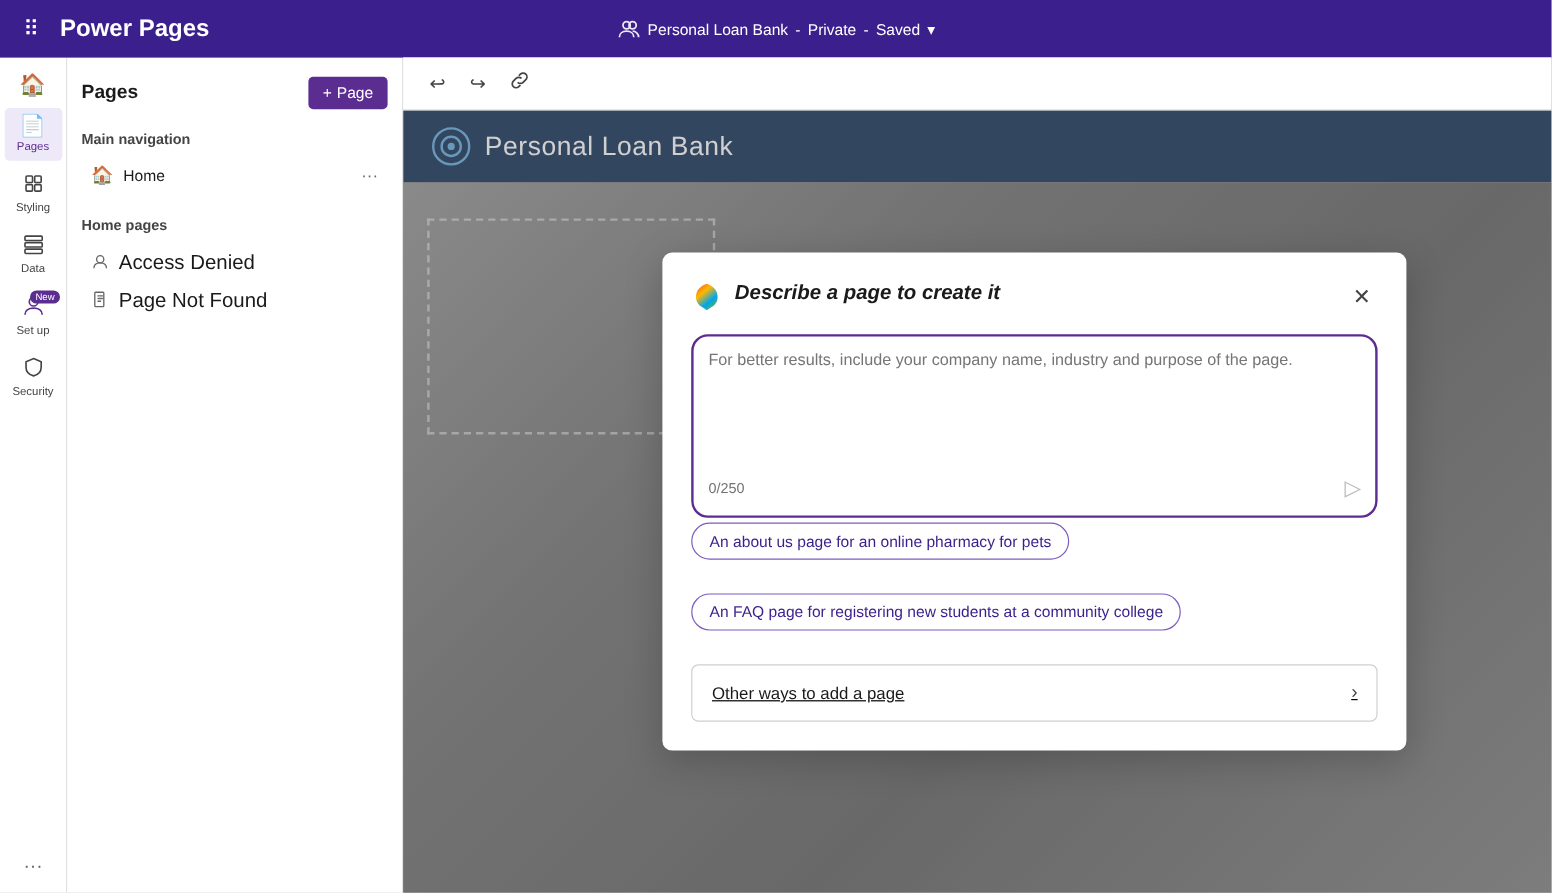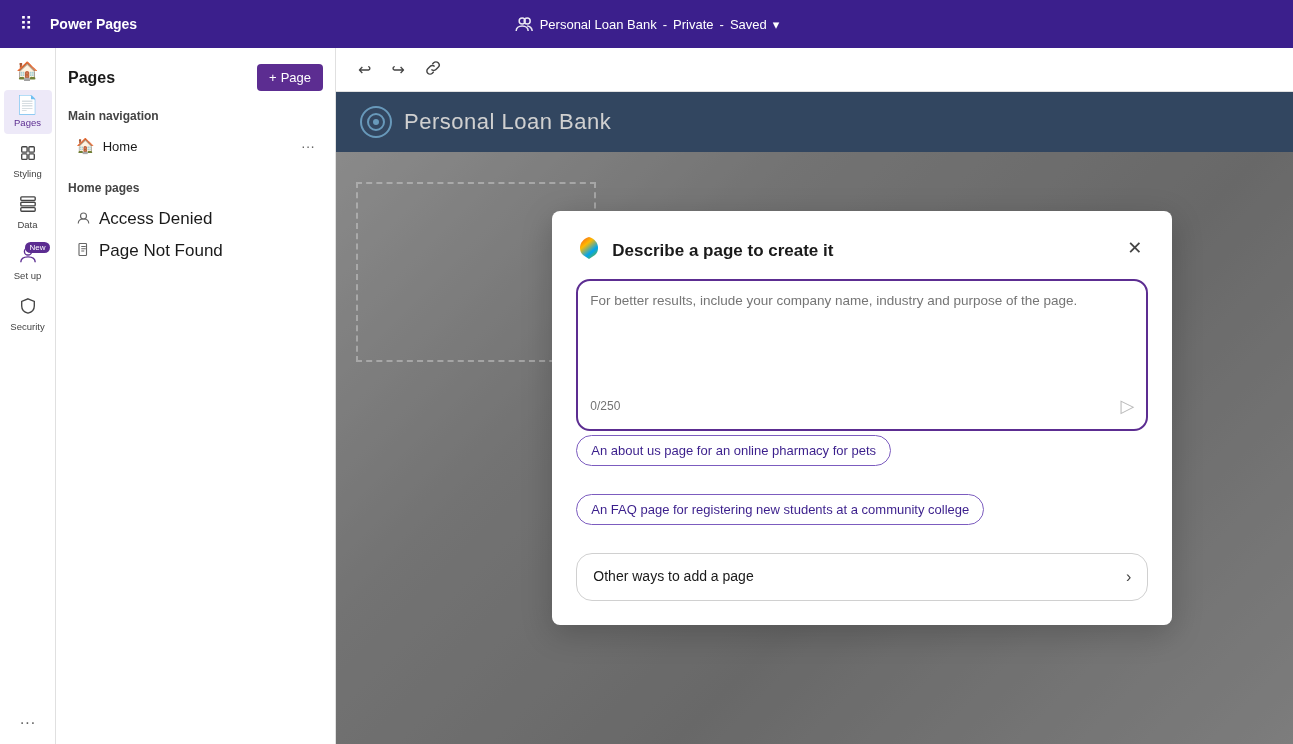--- a/index.html
+++ b/index.html
@@ -20,21 +20,21 @@
       font-size: 18px;
       cursor: pointer;
       display: flex;
       align-items: center;
       justify-content: center;
       width: 28px;
       height: 28px;
     }
     .top-bar-title {
       color: white;
-      font-size: 14px;
+      font-size: 20px;
       font-weight: 600;
     }
     .top-bar-center {
       position: absolute;
       left: 50%;
       transform: translateX(-50%);
       display: flex;
       align-items: center;
       gap: 6px;
       color: white;
@@ -300,22 +300,23 @@
       z-index: 11;
     }
     .modal-header {
       display: flex;
       align-items: center;
       justify-content: space-between;
       margin-bottom: 18px;
     }
     .modal-title-row {
       display: flex;
-      align-items: flex-end;
+      align-items: flex-start;
       gap: 10px;
+      font-style: italic;
     }
     .copilot-icon {
       width: 26px;
       height: 26px;
     }
     .modal-title {
       font-size: 17px;
       font-weight: 600;
       color: #1a1a1a;
     }
@@ -384,26 +385,28 @@
       background: white;
     }
     .suggestions-row {
       display: flex;
       flex-wrap: wrap;
       gap: 18px;
       margin-bottom: 18px;
     }
     .other-ways-row {
       display: flex;
+      align-items: center;
       justify-content: space-between;
       border: 1.5px solid #d0d0d0;
-      border-radius: 16px;
+      border-radius: 6px;
       padding: 14px 16px;
       cursor: pointer;
       margin-top: 10px;
+      text-decoration: underline;
     }
     .other-ways-label {
       font-size: 14px;
       color: #1a1a1a;
     }
     .other-ways-arrow {
       font-size: 16px;
       color: #444;
     }
   </style>

